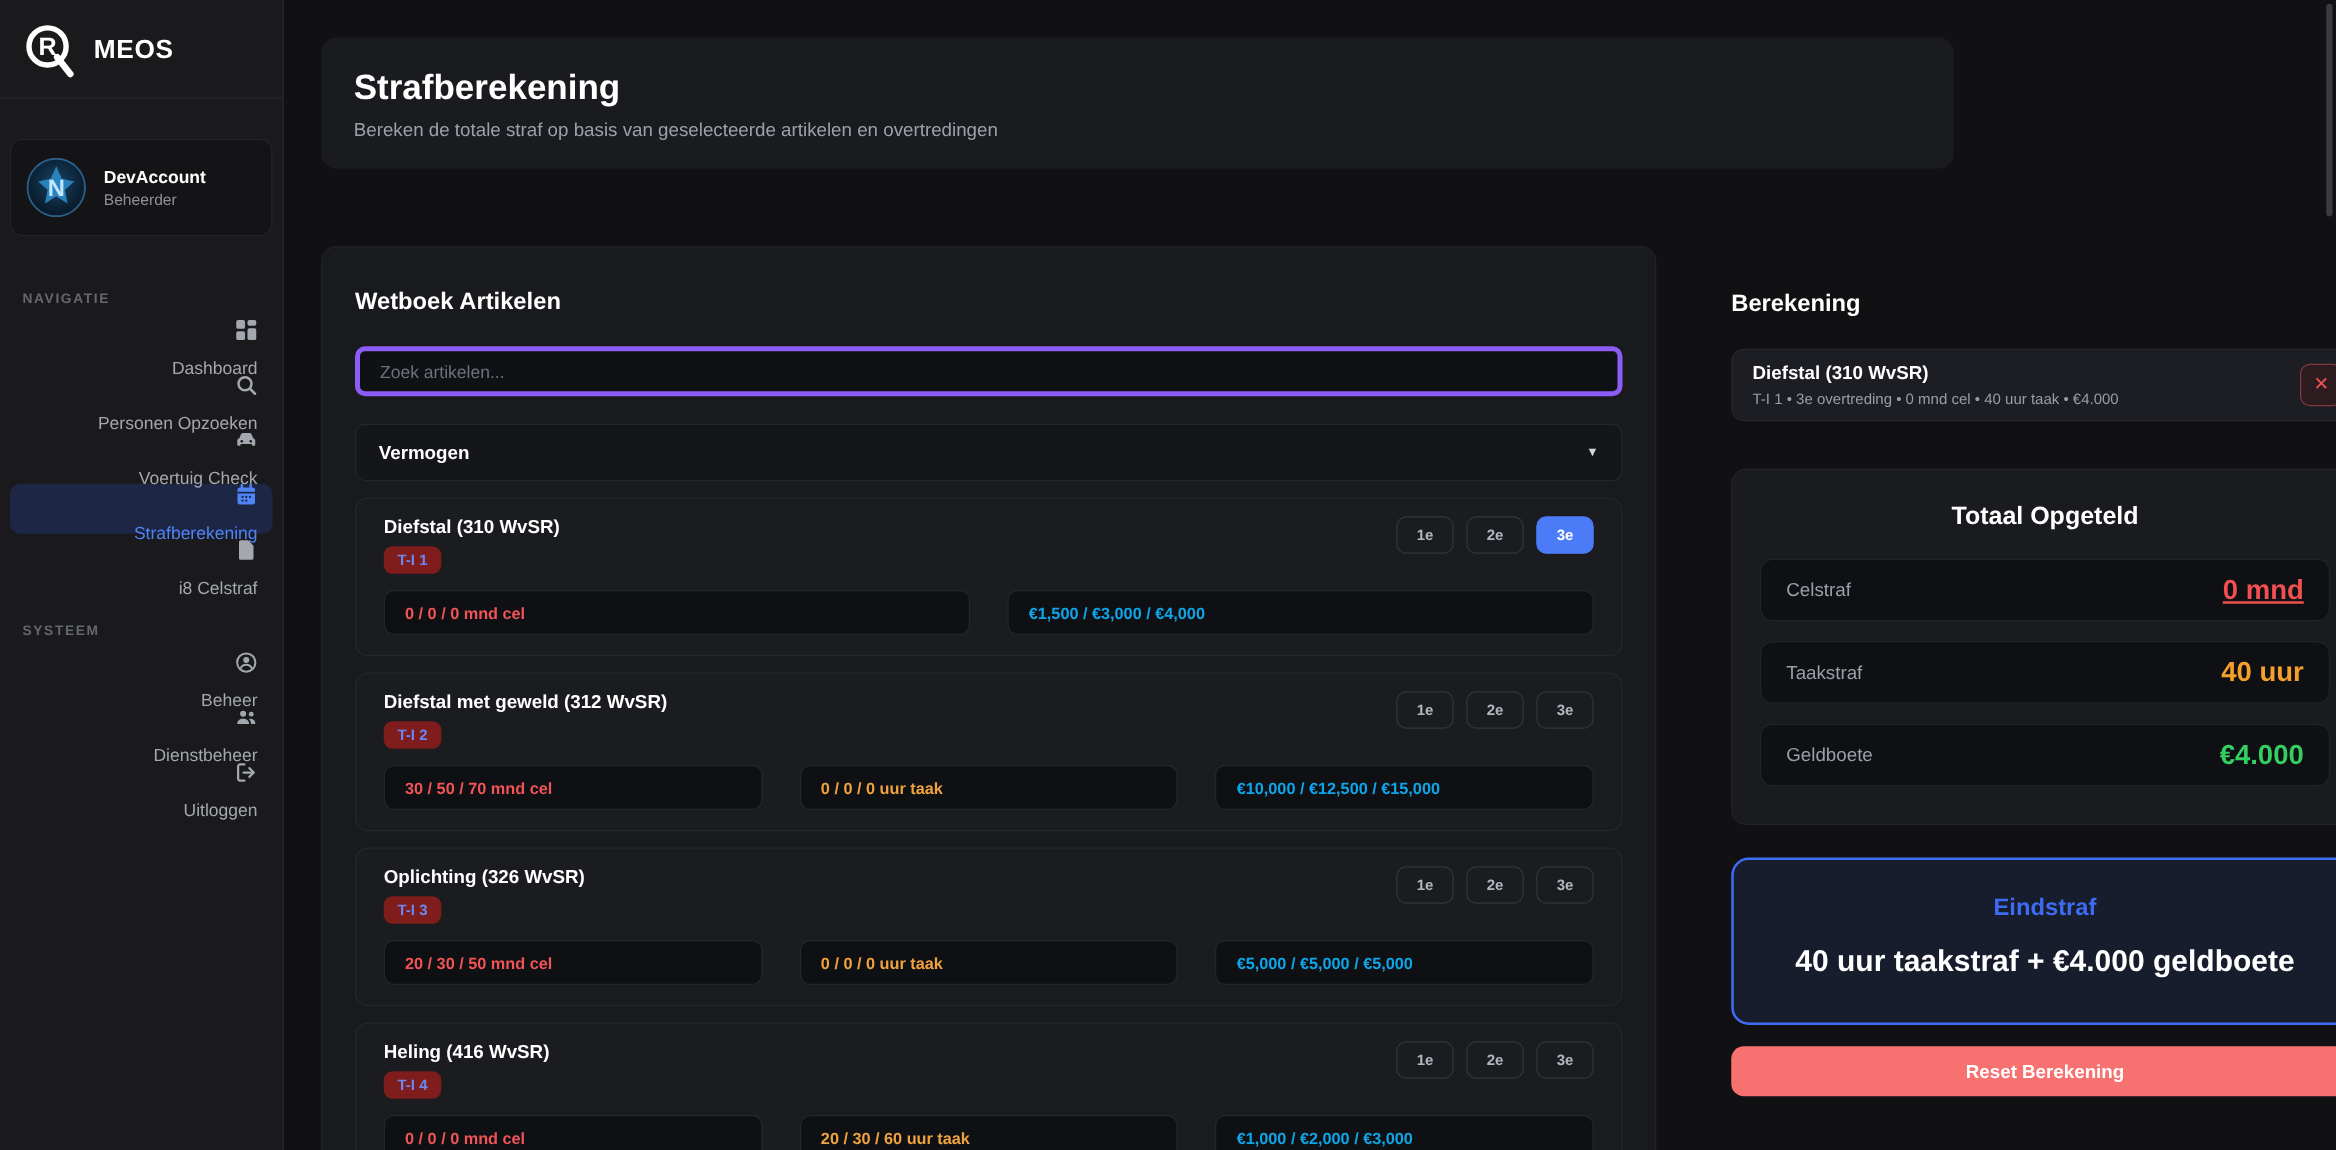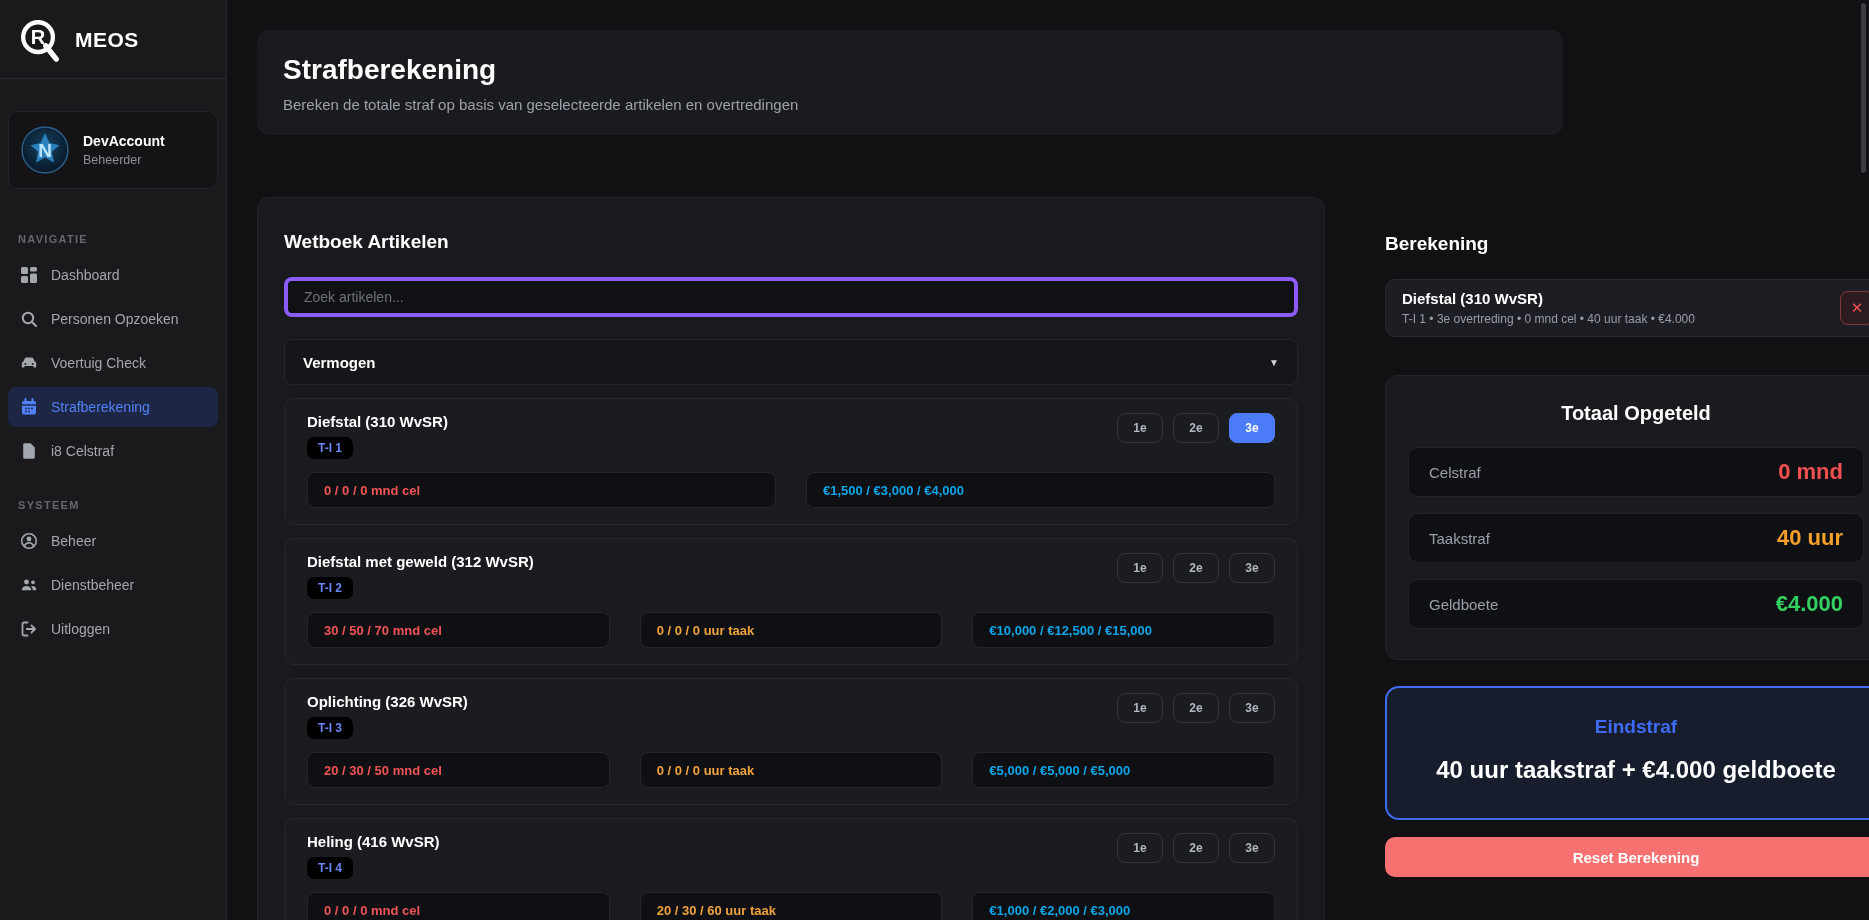--- a/index.html
+++ b/index.html
@@ -16,22 +16,22 @@
   .brand-logo{width:46px;height:46px;}
   .brand-name{font-size:21px;font-weight:bold;letter-spacing:.5px;}
   .sb-divider{height:1px;background:#29292e;}
   .user-card{margin:32px 8px 0;background:#141416;border:1px solid #232328;border-radius:10px;
     padding:14px 12px;display:flex;gap:14px;align-items:center;}
   .avatar{width:48px;height:48px;border-radius:50%;flex:none;}
   .user-name{font-size:14px;font-weight:bold;line-height:1.2;}
   .user-role{font-size:12.5px;color:#8b8f98;margin-top:3px;}
   .nav-label{font-size:11px;font-weight:bold;letter-spacing:1.3px;color:#63676f;margin:44px 18px 10px;}
   .nav-label.system{margin-top:28px;}
-  .nav-item{display:flex;align-items:center;gap:13px;height:40px;margin:4px 8px;padding:0 12px;
-    border-radius:8px;color:#a3a7ae;font-size:14px;cursor:pointer;}
+  .nav-item{display:flex;align-items:flex-end;gap:13px;height:40px;margin:4px 8px;padding:0 12px;
+    border-radius:8px;color:#a3a7ae;font-size:14px;cursor:pointer;flex-direction:column;}
   .nav-item svg{width:18px;height:18px;flex:none;}
   .nav-item.active{background:#1d2644;color:#5083f8;}
 
   
   main{flex:1;padding:30px 0 0 30px;box-sizing:border-box;}
   .header-card{width:1306px;height:105px;box-sizing:border-box;background:#1a1b1e;border-radius:12px;padding:24px 26px;}
   h1{margin:0;font-size:28px;font-weight:bold;}
   .subtitle{margin:10px 0 0;color:#9ba1ab;font-size:15px;}
   .columns{display:flex;gap:60px;margin-top:62px;align-items:flex-start;}
 
@@ -43,21 +43,21 @@
     border:4px solid #8b5cf6;border-radius:8px;color:#e5e7eb;padding:0 16px;font-size:14px;outline:none;
     font-family:"Liberation Sans",sans-serif;}
   .search-input::placeholder{color:#6c727c;}
   .category-bar{margin-top:22px;height:46px;box-sizing:border-box;background:#151619;border:1px solid #25262b;
     border-radius:8px;display:flex;align-items:center;justify-content:space-between;padding:0 18px;cursor:pointer;}
   .category-label{font-size:15px;font-weight:bold;}
   .caret{font-size:10px;color:#d1d5db;}
   .article-card{margin-top:13px;background:#1b1c20;border:1px solid #26272c;border-radius:10px;padding:14px 22px 16px;}
   .article-top{display:flex;justify-content:space-between;align-items:flex-start;}
   .article-title{font-size:15px;font-weight:bold;}
-  .tier-badge{display:inline-block;margin-top:7px;padding:4px 11px;background:#000000;color:#6b87f3;
+  .tier-badge{display:inline-block;margin-top:7px;padding:4px 11px;background:#7f1d1d;color:#6b87f3;
     font-size:12px;font-weight:bold;border-radius:7px;}
   .offense-buttons{display:flex;gap:10px;}
   .ob{min-width:46px;height:30px;padding:0 14px;background:transparent;border:1px solid #33343c;border-radius:8px;
     color:#b0b6bf;font-size:12px;font-weight:bold;cursor:pointer;font-family:"Liberation Sans",sans-serif;}
   .ob.sel{background:#4c7bf8;border-color:#4c7bf8;color:#fff;}
   .values{display:flex;gap:30px;margin-top:13px;}
   .vbox{flex:1;height:36px;background:#0f1013;border:1px solid #25262b;border-radius:8px;display:flex;
     align-items:center;padding:0 16px;font-size:13px;font-weight:bold;box-sizing:border-box;}
   .vbox.red{color:#f05456;}
   .vbox.orange{color:#f0a23e;}
@@ -73,21 +73,21 @@
   .remove-btn{width:34px;height:34px;flex:none;border-radius:8px;background:#2c1b1f;border:1px solid #83383f;
     color:#ef5353;font-size:15px;line-height:32px;text-align:center;cursor:pointer;padding:0;
     font-family:"Liberation Sans",sans-serif;}
   .totals-card{margin-top:38px;background:#1a1b1f;border:1px solid #232428;border-radius:12px;padding:26px 22px 30px;}
   .totals-title{text-align:center;font-size:20px;font-weight:bold;margin-bottom:22px;}
   .total-row{background:#0f1013;border:1px solid #222329;border-radius:10px;height:50px;display:flex;
     justify-content:space-between;align-items:center;padding:0 20px;margin-bottom:16px;box-sizing:border-box;}
   .total-row:last-child{margin-bottom:0;}
   .total-label{font-size:15px;color:#9aa0aa;}
   .total-value{font-size:22px;font-weight:bold;}
-  .v-red{color:#f25050;}
+  .v-red{color:#f25050;text-decoration:underline;}
   .v-orange{color:#f5a02b;}
   .v-green{color:#33cf60;}
   .final-card{margin-top:26px;border:2px solid #3f6cf4;background:#171d2c;border-radius:14px;
     padding:28px 20px 32px;text-align:center;}
   .final-label{color:#3e6bf3;font-size:19px;font-weight:bold;}
   .final-text{font-size:24px;font-weight:bold;margin-top:16px;line-height:1.35;}
   .reset-btn{margin-top:17px;width:100%;height:40px;background:#f87171;color:#fff;font-size:15px;font-weight:bold;
     border:none;border-radius:10px;cursor:pointer;font-family:"Liberation Sans",sans-serif;}
 
   .scroll-thumb{position:absolute;right:3px;top:3px;width:5px;height:170px;background:#3a3b40;border-radius:3px;}

